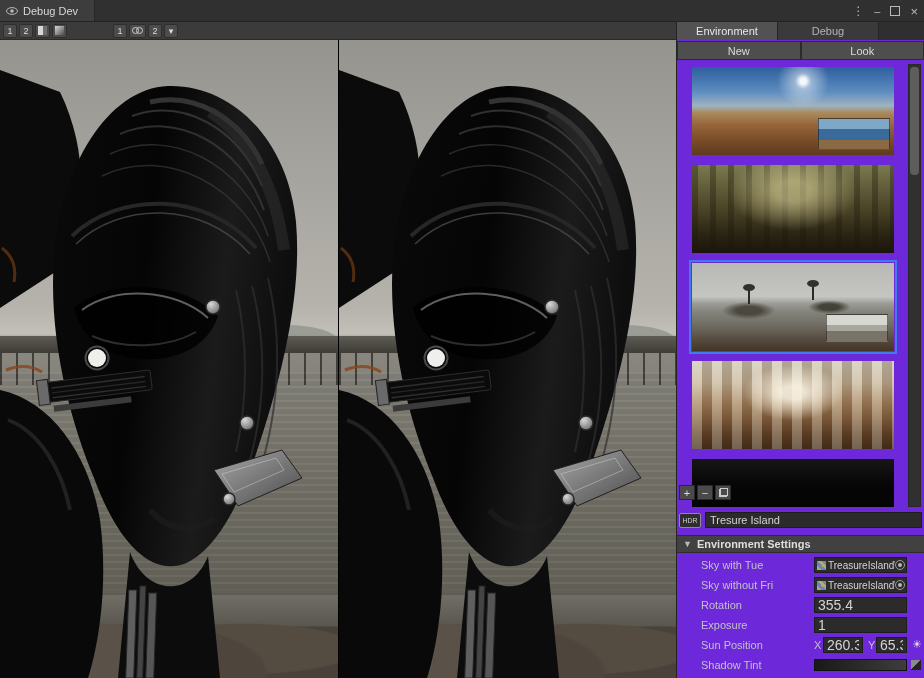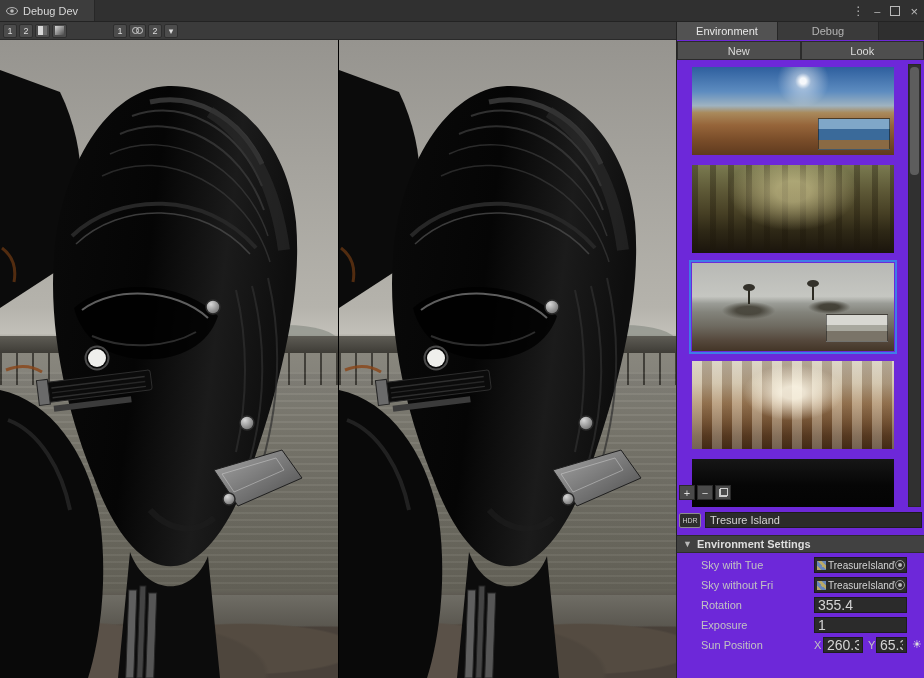--- a/index.html
+++ b/index.html
@@ -353,16 +353,21 @@
         <div class="field fx">
           <input class="num" value="260.3" style="">
         </div>
         <span class="axis" style="left:191px">Y</span>
         <div class="field fy">
           <input class="num" value="65.3" style="">
         </div>
         <span class="sun-btn">☀</span>
       </div>
 
+      <div class="prop-row">
+        <span class="prop-label">Shadow Tint</span>
+        <div class="swatch"></div>
+        <span class="tint-picker"></span>
+      </div>
 
     </div>
   </div>
 </div>
 
 </body></html>

